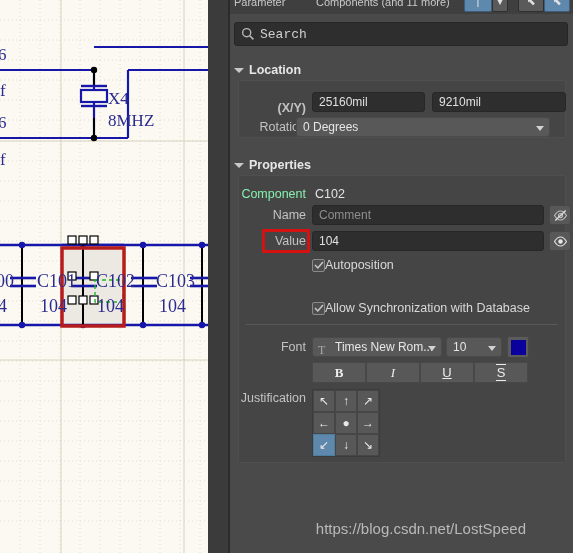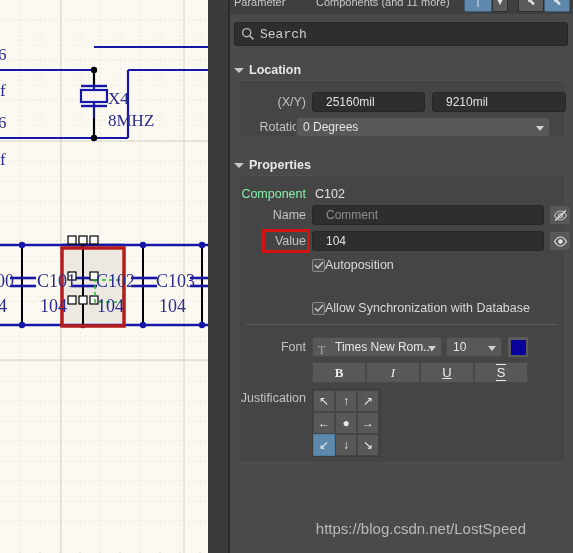--- a/index.html
+++ b/index.html
@@ -98,21 +98,21 @@
   .row-label {
     position: absolute; font-size: 12.5px; color: #c3c3c3;
     text-align: right; white-space: nowrap;
   }
   .blue-label { color: #86efac; }
 
   .txt-field {
     position: absolute; height: 20px; background: #2e2e2e;
     border: 1px solid #272727; border-radius: 3px;
     color: #e0e0e0; font-size: 12px; line-height: 18px;
-    padding: 0 13px; font-family: "Liberation Sans", sans-serif;
+    padding: 0 6px; font-family: "Liberation Sans", sans-serif;
     outline: 0;
   }
   .txt-field::placeholder { color: #8e8e8e; }
 
   .combo {
     position: absolute; height: 20px; background: #585858;
     border: 1px solid #4a4a4a; border-radius: 3px;
     color: #e6e6e6; font-size: 12px; line-height: 18px;
     padding: 0 18px 0 6px; white-space: nowrap; overflow: hidden;
   }
@@ -374,21 +374,21 @@
       </svg>
       <input id="search-input" type="text" placeholder="Search" style="">
     </div>
 
     <div class="section-title" id="loc-title">
       <span class="tri"></span>
       <span>Location</span>
     </div>
     <div class="group-box" id="loc-group"></div>
 
-    <div class="row-label" style="left:4px; top:95px; width:72px;">(X/Y)</div>
+    <div class="row-label" style="left:4px; top:101px; width:72px;font-weight:bold;">(X/Y)</div>
     <input class="txt-field" style="left: 82px; top: 92px; width: 113px;" type="text" value="25160mil">
     <input class="txt-field" style="left: 202px; top: 92px; width: 134px;" type="text" value="9210mil">
 
     <div class="row-label" style="left:4px; top:120px; width:72px;">Rotation</div>
     <div class="combo" style="left:66px; top:117px; width:254px;">
       <span>0 Degrees</span>
       <span class="caret"></span>
     </div>
 
     <div class="section-title" id="prop-title">

